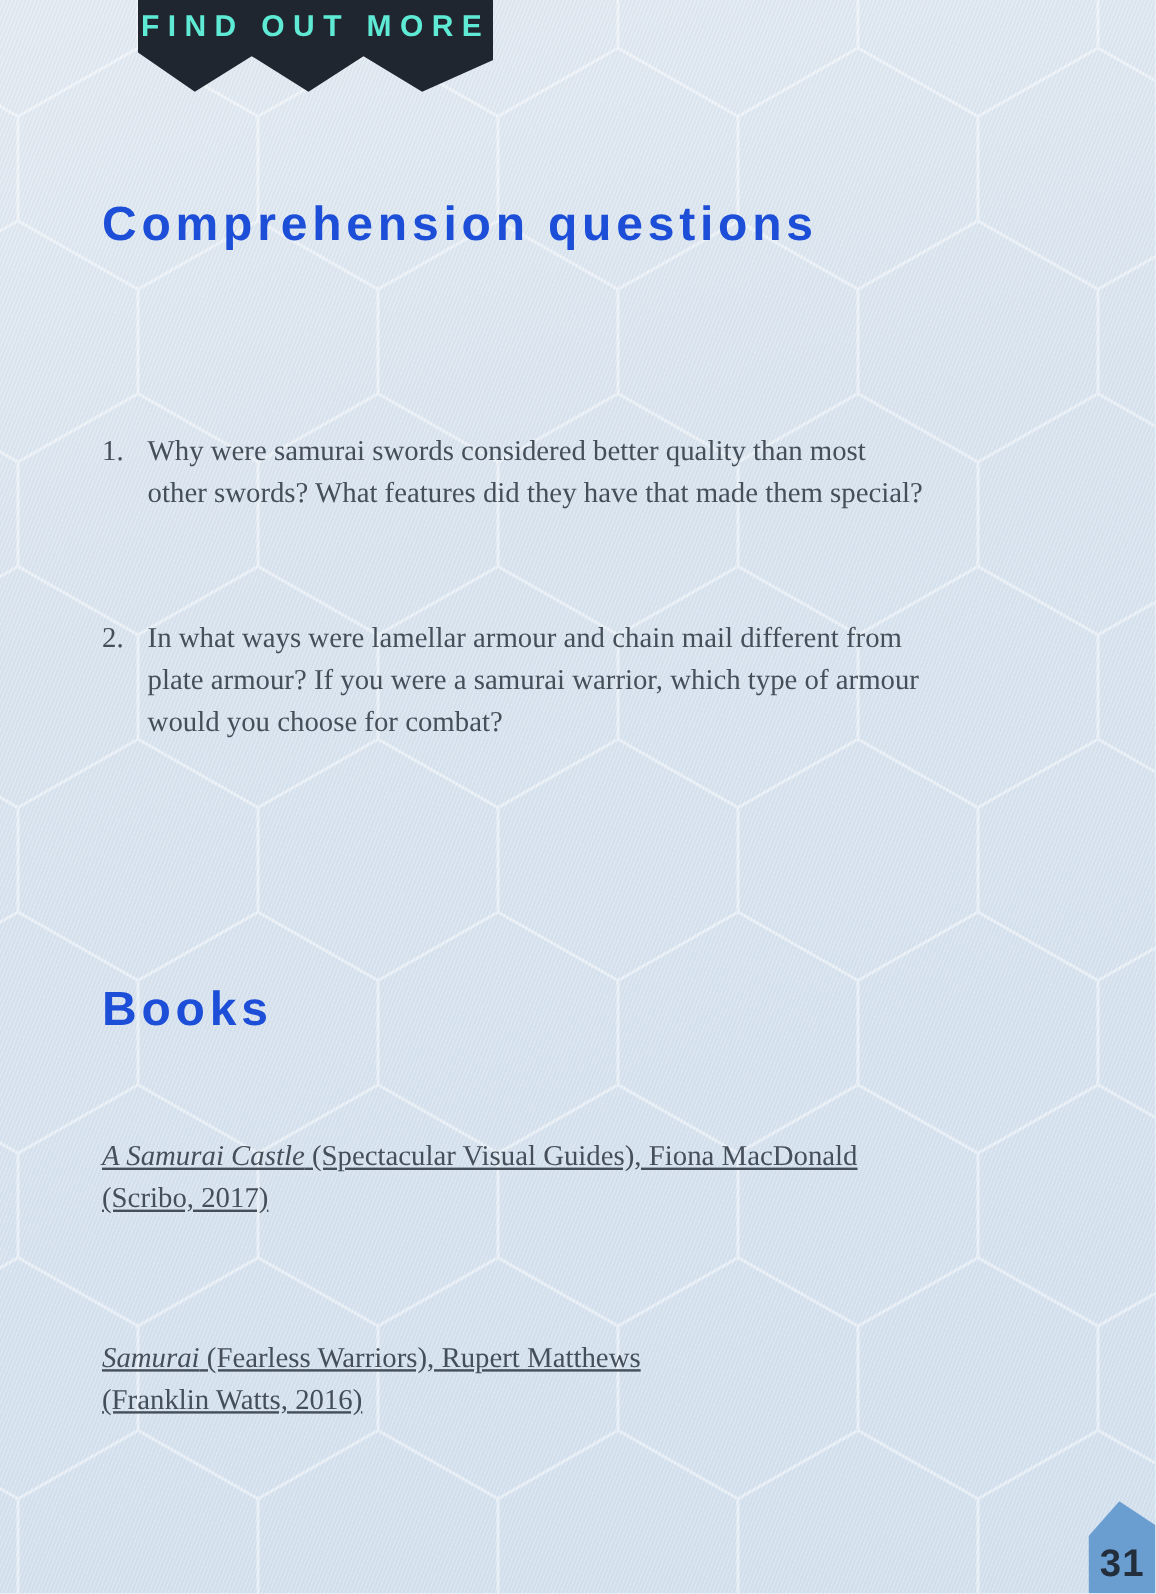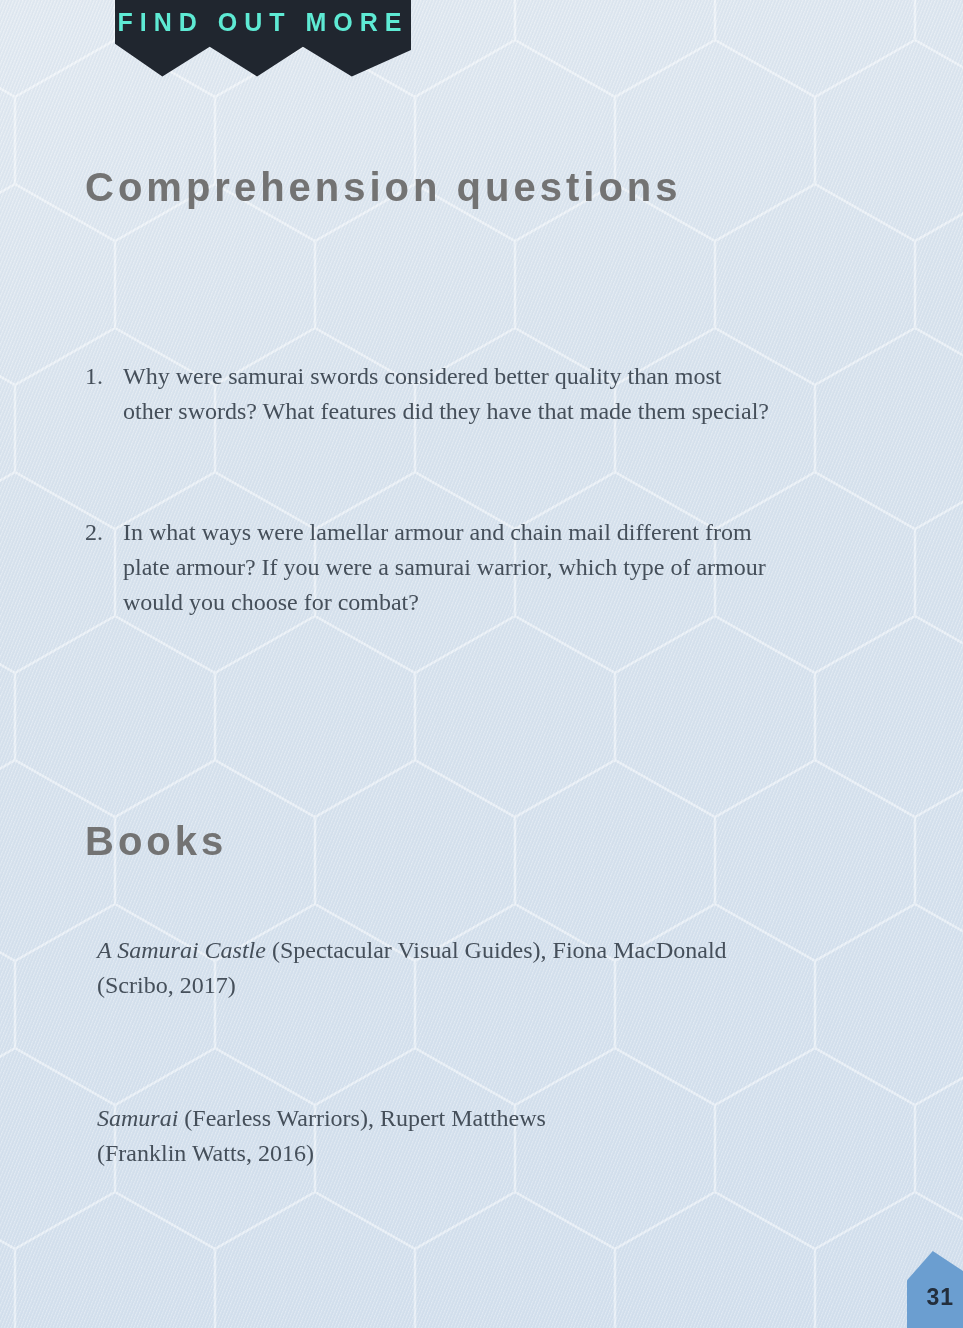--- a/index.html
+++ b/index.html
@@ -24,39 +24,39 @@
   .banner .banner-label{
     margin-top:8px;
     font-family:"Liberation Sans",sans-serif;font-weight:700;font-size:25px;
     letter-spacing:7px;color:#5eead4;
   }
   .content{
     position:absolute;left:85px;top:95px;width:850px;z-index:2;
     color:#454f5a;font-size:24px;line-height:35px;white-space:pre-wrap;
   }
   h1,h2{
-    font-family:"Liberation Sans",sans-serif;font-weight:700;color:#737373;
+    font-family:"Liberation Sans",sans-serif;font-weight:700;color:#1d4ed8;
     font-size:40px;line-height:44px;letter-spacing:4px;margin:0;white-space:normal;
   }
   ol.questions{list-style:none;margin:10px 0 0 0;padding:0;}
   ol.questions li{display:flex;margin-bottom:16px;}
   .qnum{width:38px;flex:none;}
   .qtext{flex:1;}
-  h2.books-title{margin-top:8px;}
-  p.book{margin:0 0 28px 12px;}
+  h2.books-title{margin-top:8px;margin-bottom:14px;}
+  p.book{margin:0 0 28px 0;text-decoration:underline;}
   p.book:last-of-type{margin-bottom:0;}
   p.book em{font-style:italic;}
   .pagehex{
     position:absolute;right:0;bottom:0;width:56px;height:77px;z-index:2;
     background:#6b9ed0;
     clip-path:polygon(46% 0,100% 26%,100% 100%,0 100%,0 38%);
   }
   .pagehex .page-number{
     position:absolute;right:9px;top:33px;
-    font-family:"Liberation Sans",sans-serif;font-weight:700;font-size:23px;
+    font-family:"Liberation Sans",sans-serif;font-weight:700;font-size:32px;
     letter-spacing:1px;color:#232e3c;
   }
 </style>
 </head>
 <body>
 
 <svg class="hexbg" width="963" height="1328" xmlns="http://www.w3.org/2000/svg">
   <defs>
     <pattern id="hx" width="200" height="288" patternUnits="userSpaceOnUse" patternTransform="translate(15,40)">
       <path d="M100,0 L200,57 L200,144 L100,201 L0,144 L0,57 Z M100,201 L100,288" fill="none" stroke="rgba(255,255,255,0.5)" stroke-width="2.5"></path>

